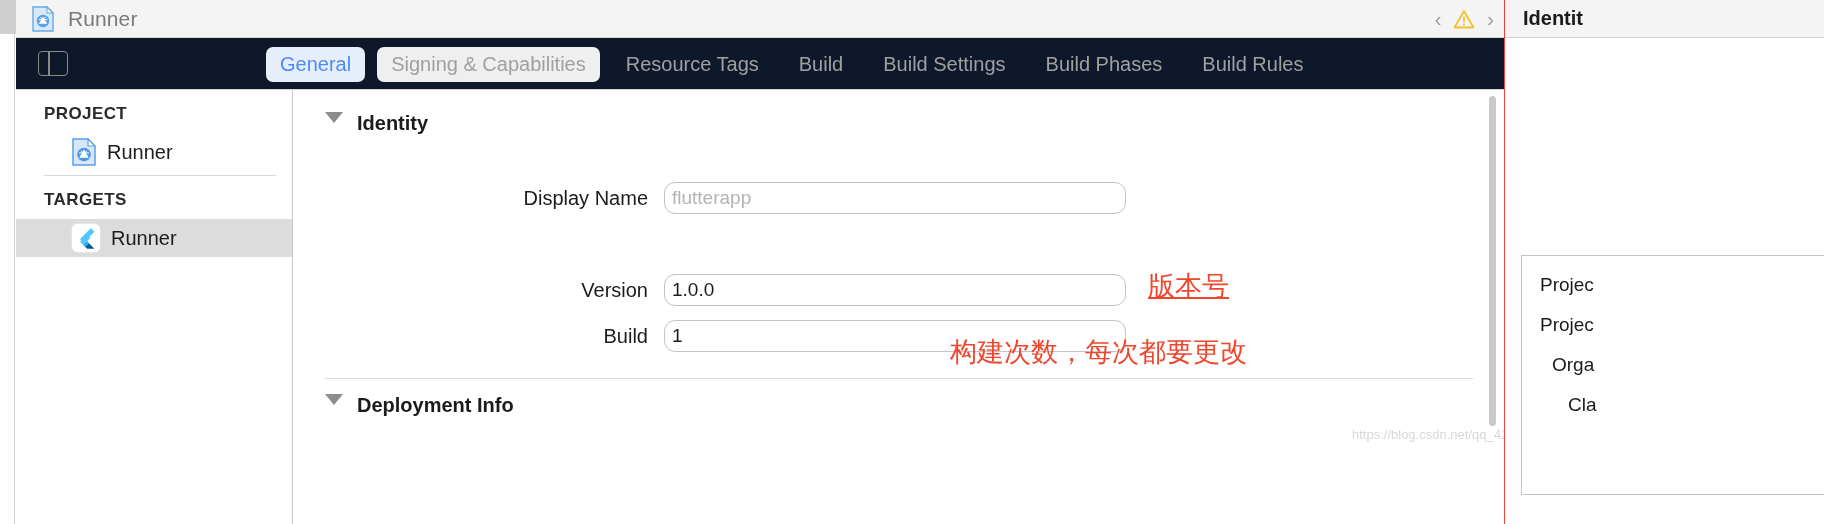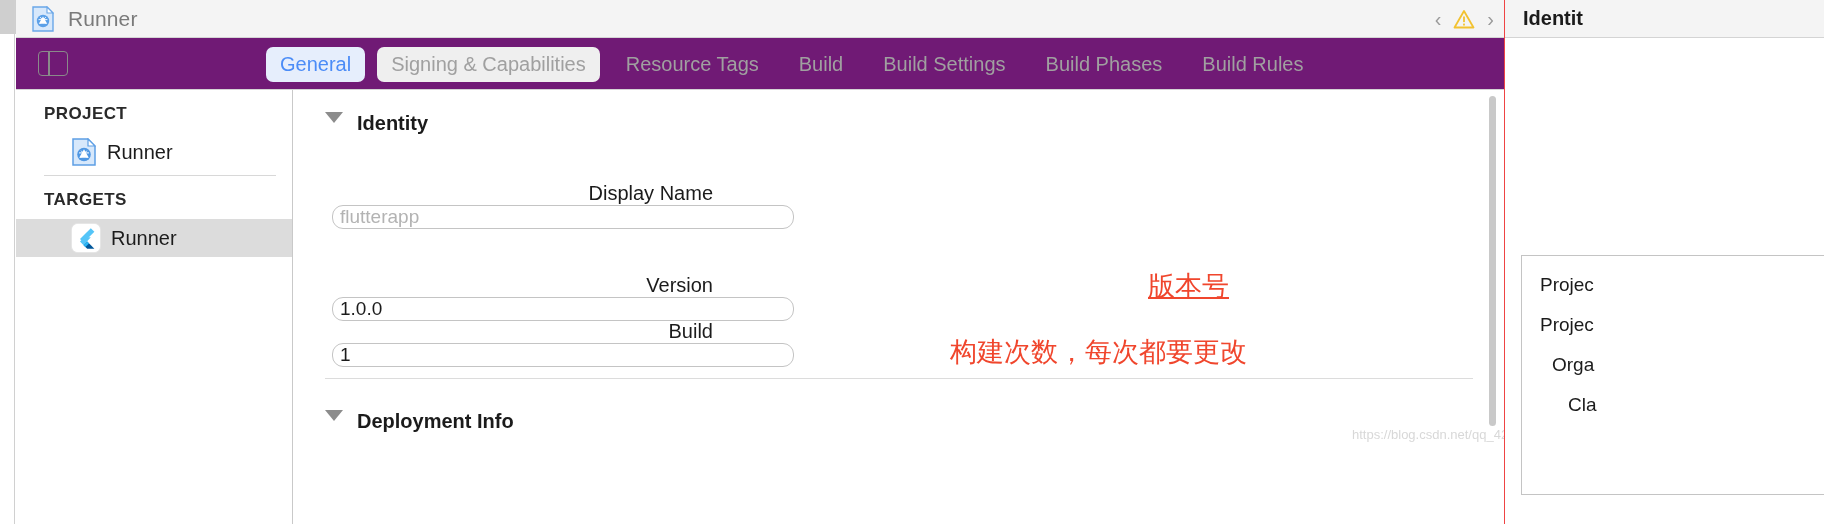--- a/index.html
+++ b/index.html
@@ -29,21 +29,21 @@
   .titlebar-right {
     position: absolute; right: 10px; top: 0; height: 38px;
     display: flex; align-items: center; gap: 12px;
   }
   .chev { font-size: 20px; color: #9a9a9a; line-height: 1; cursor: default; }
   .warn-icon { width: 22px; height: 20px; position: relative; }
 
   
   .tabbar {
     position: absolute; left: 16px; top: 38px; width: 1488px; height: 52px;
-    background: #701a75; border-bottom: 1px solid #d4d4d4;
+    background: #0f172a; border-bottom: 1px solid #d4d4d4;
     display: flex; align-items: center; text-decoration: underline;
   }
   .sidebar-toggle {
     position: absolute; left: 22px; top: 13px;
     width: 30px; height: 25px; border: 1.6px solid #8a8a8a; border-radius: 4px;
   }
   .sidebar-toggle:after {
     content: ""; position: absolute; left: 9px; top: -1px;
     width: 1.6px; height: 25px; background: #8a8a8a;
   }
@@ -84,21 +84,21 @@
   }
   .section-head {
     position: absolute; display: flex; gap: 14px;
   }
   .tri {
     width: 0; height: 0; border-left: 9px solid transparent; border-right: 9px solid transparent;
     border-top: 11px solid #8c8c8c;
   }
   .section-title { font-size: 20px; font-weight: bold; color: #1b1b1b; }
 
-  .field-row { position: absolute; display: flex; align-items: center; height: 32px; flex-direction: column; }
+  .field-row { position: absolute; display: flex; align-items: center; height: 32px; }
   .field-label {
     font-size: 20px; color: #1b1b1b; text-align: right; width: 332px;
     padding-right: 16px; white-space: nowrap;
   }
   .field-input {
     width: 462px; height: 32px; border: 1px solid #c4c4c4; background: #ffffff;
     font-size: 19px; color: #1b1b1b; padding: 0 7px; font-family: "Liberation Sans", sans-serif;
     border-radius: 11px; outline: none;
   }
   .field-input::placeholder { color: #b3b3b3; }
@@ -231,21 +231,21 @@
       <input class="field-input" type="text" value="1.0.0" style="">
     </div>
 
     <div class="field-row" style="left:38px; top:230px;">
       <span class="field-label">Build</span>
       <input class="field-input" type="text" value="1" style="">
     </div>
 
     <div class="hrule" style="top:288px;"></div>
 
-    <div class="section-head" style="left:31px; top:320px;">
+    <div class="section-head" style="left:31px; top:304px;">
       <span class="tri"></span>
       <span class="section-title">Deployment Info</span>
     </div>
 
     <div class="vscroll">
       <div class="thumb"></div>
     </div>
   </div>
 
   <div class="annot" style="left:1148px; top:268px;text-decoration:underline;">版本号</div>

